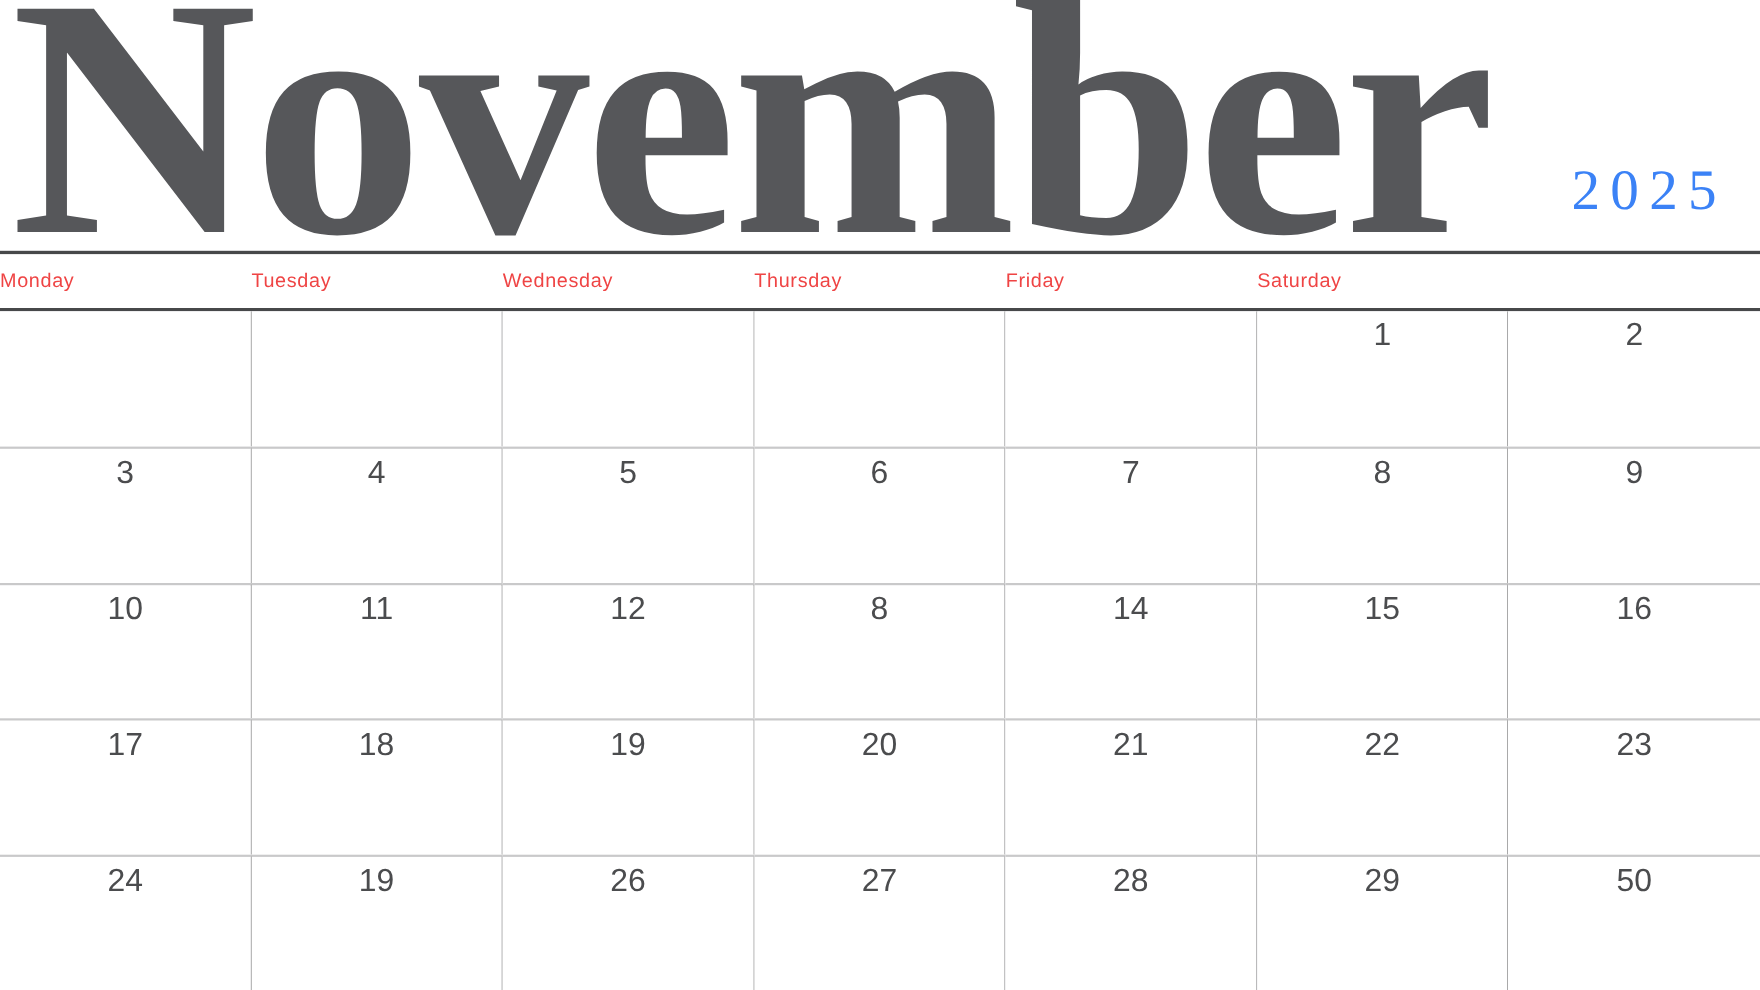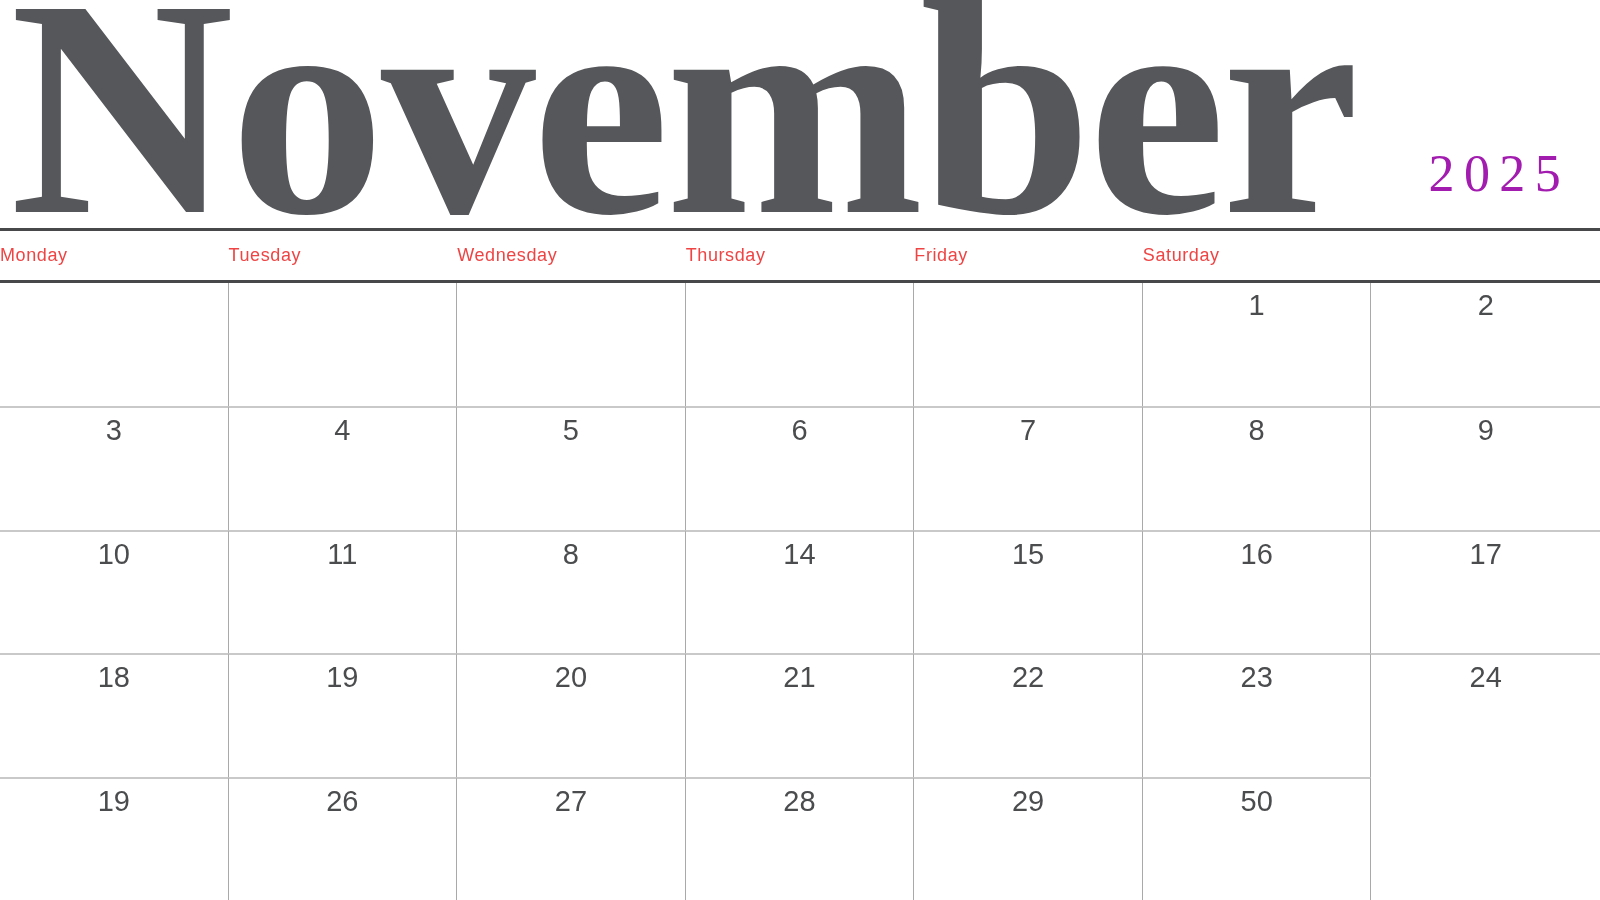--- a/index.html
+++ b/index.html
@@ -34,21 +34,21 @@
   }
   .year-label {
     position: absolute;
     top: 148px;
     right: 30px;
     font-family: "Liberation Serif", serif;
     font-weight: normal;
     font-size: 52px;
     line-height: 1;
     letter-spacing: 0.18em;
-    color: #a21caf;
+    color: #3b82f6;
     white-space: nowrap;
   }
 
   
   .weekday-row {
     position: absolute;
     left: 0;
     top: 228px;
     width: 1600px;
     height: 55px;
@@ -122,20 +122,21 @@
     <div class="day-cell">2</div>
     <div class="day-cell">3</div>
     <div class="day-cell">4</div>
     <div class="day-cell">5</div>
     <div class="day-cell">6</div>
     <div class="day-cell">7</div>
     <div class="day-cell">8</div>
     <div class="day-cell">9</div>
     <div class="day-cell">10</div>
     <div class="day-cell">11</div>
+    <div class="day-cell">12</div>
     <div class="day-cell">8</div>
     <div class="day-cell">14</div>
     <div class="day-cell">15</div>
     <div class="day-cell">16</div>
     <div class="day-cell">17</div>
     <div class="day-cell">18</div>
     <div class="day-cell">19</div>
     <div class="day-cell">20</div>
     <div class="day-cell">21</div>
     <div class="day-cell">22</div>

